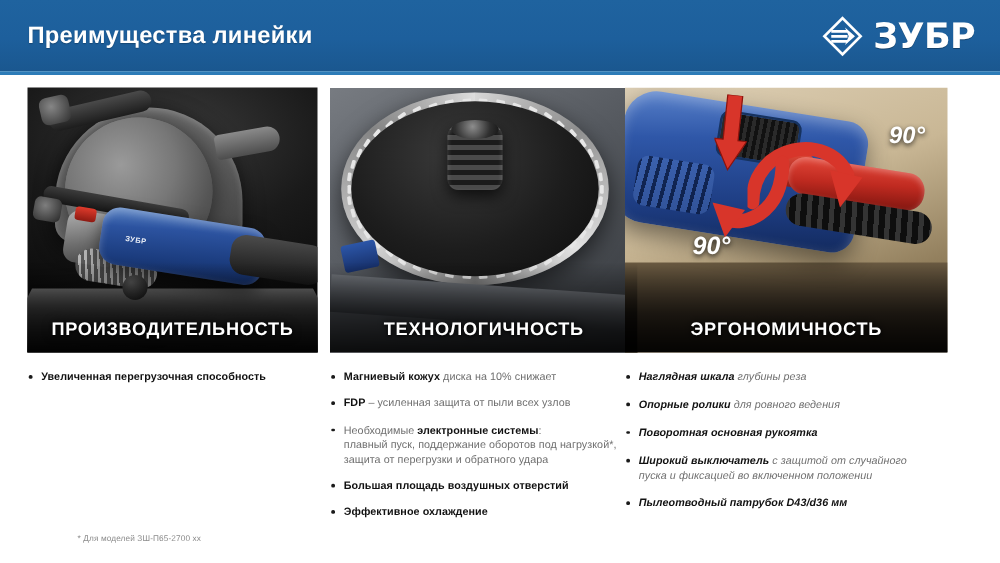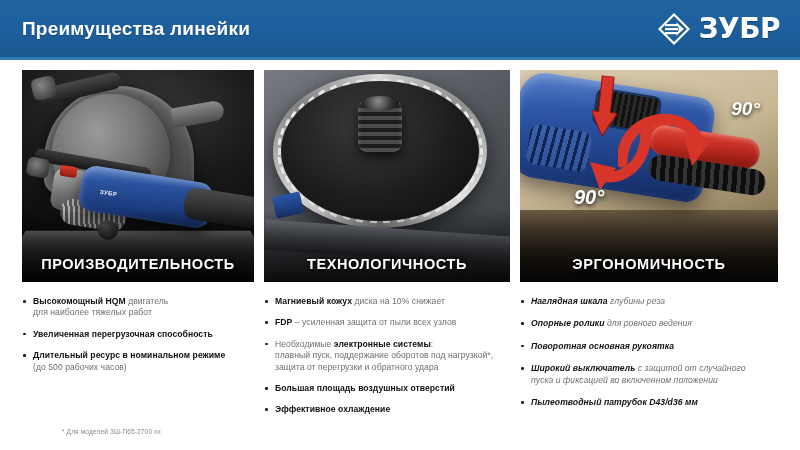--- a/index.html
+++ b/index.html
@@ -55,21 +55,21 @@
 
   
   .cols{
     position:absolute;left:0;top:70px;width:800px;height:370px;
   }
   .col{
     position:absolute;top:0;
   }
   .col-1{left:22px;width:232px;}
   .col-2{left:264px;width:246px;}
-  .col-3{left:520px;width:258px;}
+  .col-3{left:500px;width:258px;}
 
   
   .photo{
     position:relative;
     width:100%;height:212px;
     overflow:hidden;
     background:#101010;
   }
   .photo-caption{
     position:absolute;left:0;right:0;bottom:10px;
@@ -328,29 +328,21 @@
         <div class="body2"></div>
         <div class="redsw"></div>
         <div class="redsw2"></div>
         <div class="wheel"></div>
         <div class="photo-shade"></div>
         <div class="photo-caption">ПРОИЗВОДИТЕЛЬНОСТЬ</div>
       </div>
 
       <ul class="bullets">
         <li>
-          <span class="b">Высокомощный HQM</span><span class="reg"> двигатель</span><br>
-          <span class="reg">для наиболее тяжелых работ</span>
-        </li>
-        <li>
           <span class="b">Увеличенная перегрузочная способность</span><span class="reg"></span>
-        </li>
-        <li>
-          <span class="b">Длительный ресурс в номинальном режиме</span><span class="reg"></span><br>
-          <span class="reg">(до 500 рабочих часов)</span>
         </li>
       </ul>
     </div>
 
     <div class="col col-2">
       <div class="photo ph2">
         <div class="plate"></div>
         <div class="bladeouter">
             <div class="seg" style="width: 7px; height: 3px; left: 204.5px; top: 75.5px; transform: rotate(90deg);"></div>
             <div class="seg" style="width: 7px; height: 3px; left: 203.559px; top: 85.1678px; transform: rotate(97.8261deg);"></div>

